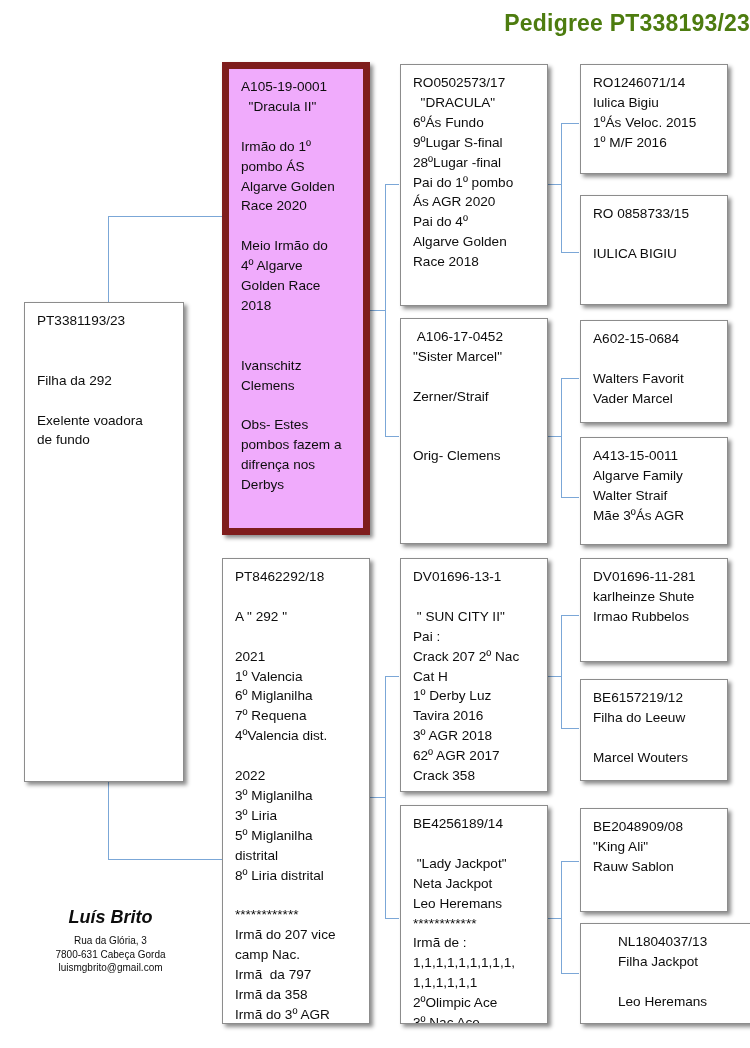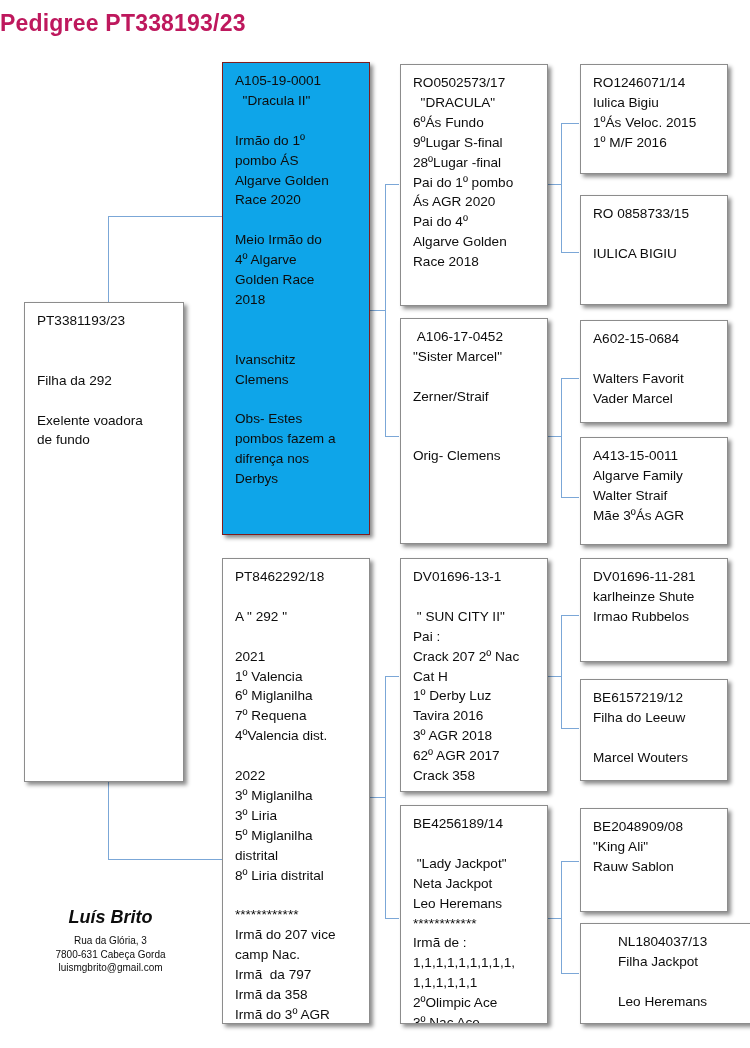--- a/index.html
+++ b/index.html
@@ -15,44 +15,44 @@
     color: #0d0d0d;
     overflow: hidden;
   }
 
   
   #page-title {
     position: absolute;
     left: 0;
     top: 10px;
     width: 750px;
-    text-align: left;
+    text-align: right;
     font-size: 23px;
     font-weight: bold;
     letter-spacing: 0.2px;
-    color: #be185d;
+    color: #4d7c0f;
   }
 
   
   .pbox {
     position: absolute;
     box-sizing: border-box;
     background: #ffffff;
     border: 1px solid #8c8c8c;
     box-shadow: 3px 3px 4px rgba(0,0,0,0.45);
     padding: 8px 10px 6px 12px;
     font-size: 13.6px;
     line-height: 1.465;
     white-space: pre-wrap;
     overflow: hidden;
     color: #0d0d0d;
   }
   .pbox.blue {
-    background: #0ea5e9;
-    border: 1px solid #7f1d1d;
+    background: #f0abfc;
+    border: 7px solid #7f1d1d;
   }
 
   
   .conn {
     position: absolute;
     background: #7ba7d7;
   }
   .conn.h { height: 1px; }
   .conn.v { width: 1px; }
 

